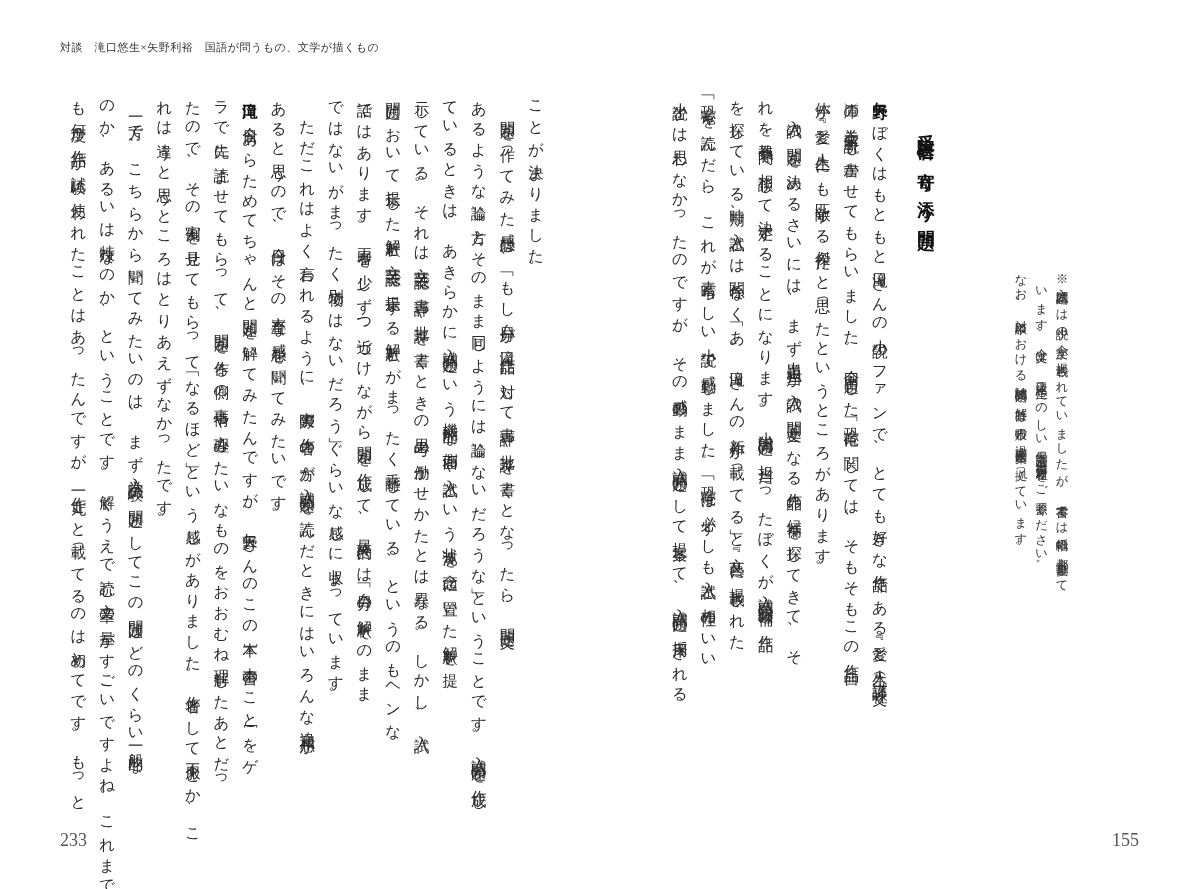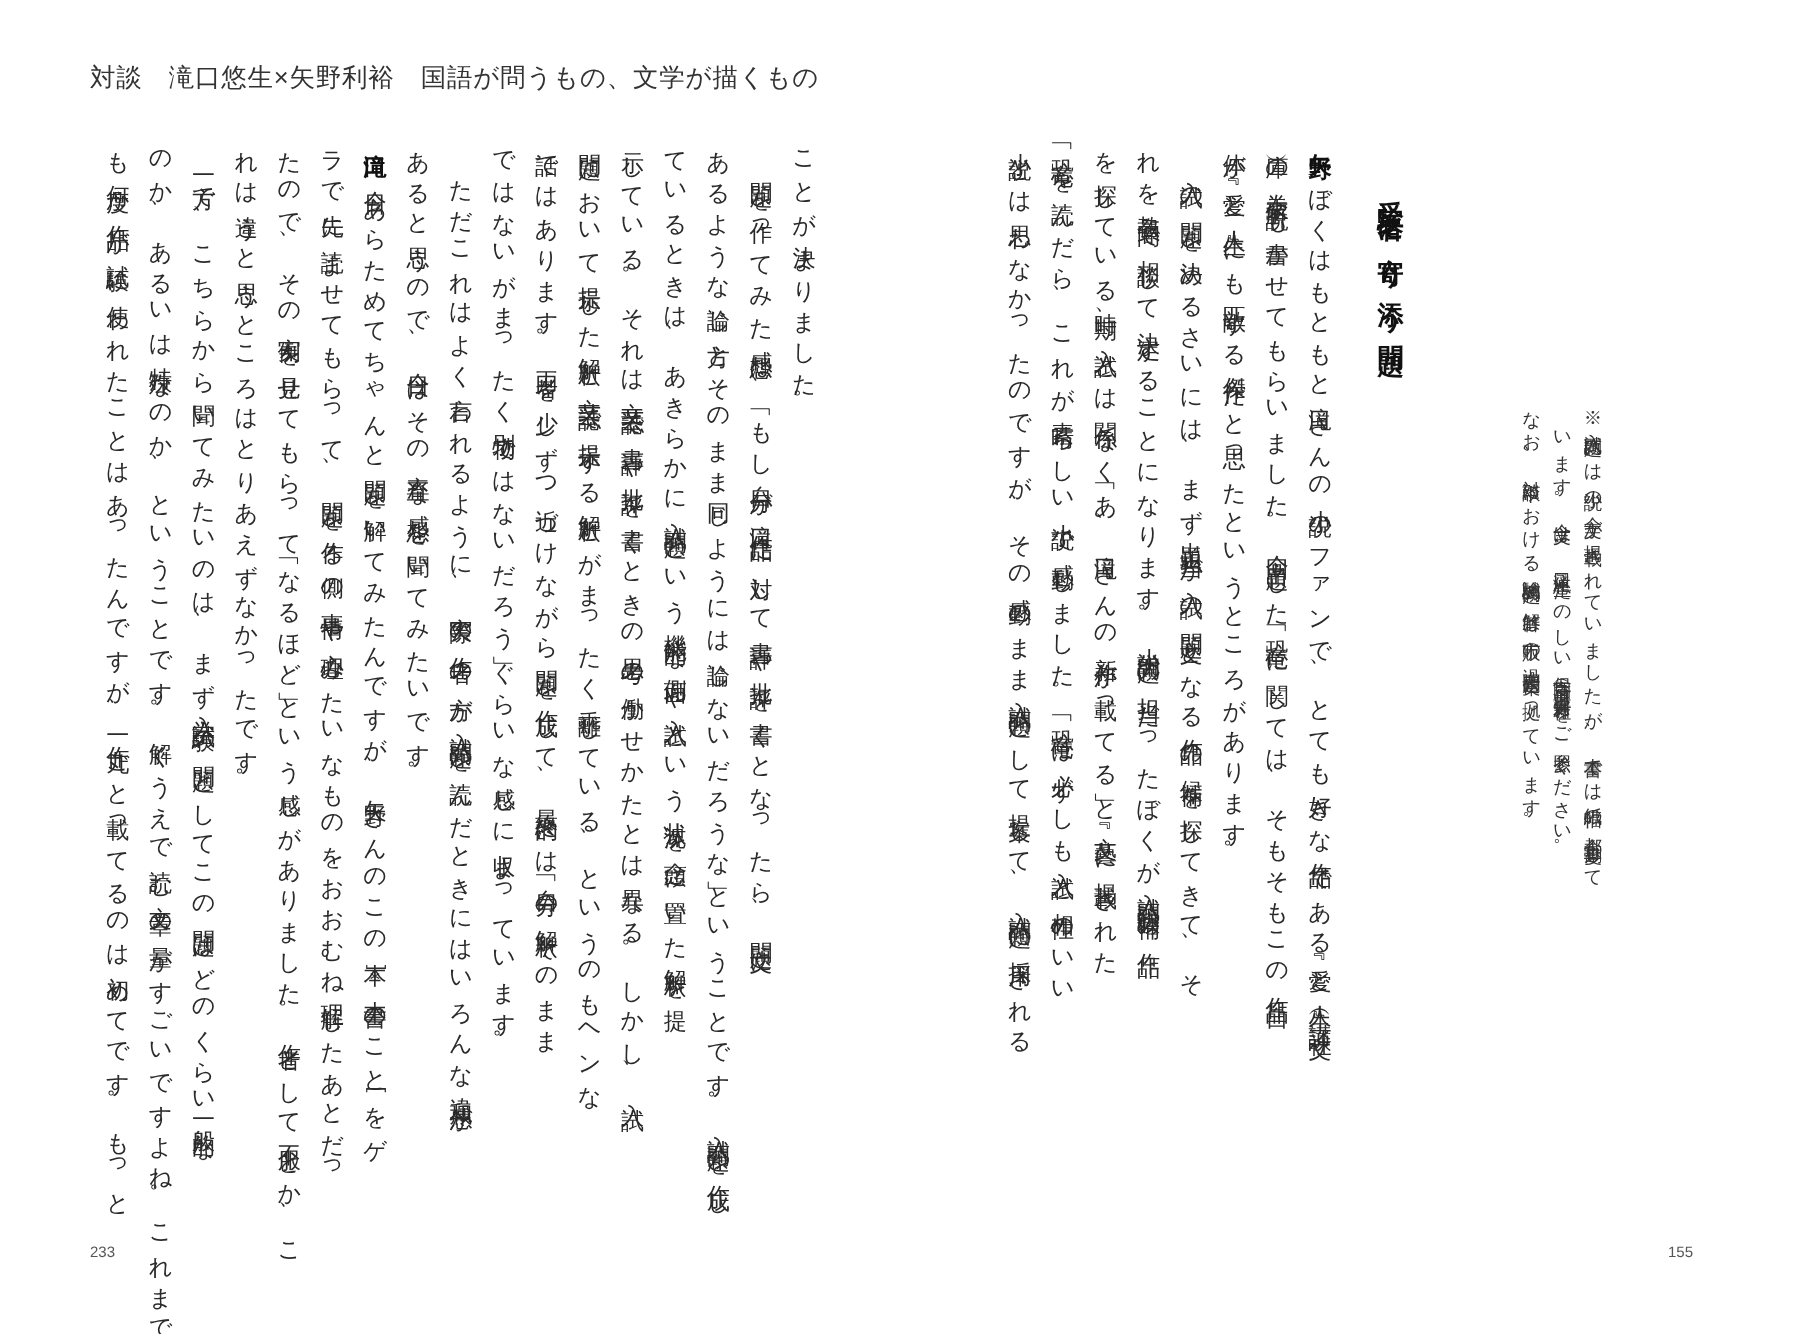--- a/index.html
+++ b/index.html
@@ -2,27 +2,27 @@
 <html><head>
 <meta charset="utf-8">
 <style>
   html, body { margin: 0; padding: 0; }
   body {
     width: 1200px; height: 889px; background: #ffffff; position: relative; overflow: hidden;
     font-family: "DejaVu Serif", "Liberation Serif", serif; color: #2a2a2a;
   }
   .running-head {
     position: absolute; left: 60px; top: 40px;
-    font-family: Liberation Sans, sans-serif;
-    font-size: 17px; color: #333; letter-spacing: 0.5px; white-space: pre;
+    font-family: Liberation Serif, serif;
+    font-size: 11px; color: #333; letter-spacing: 0.5px; white-space: pre;
   }
   .page-num {
     position: absolute; top: 830px;
-    font-family: Liberation Sans, sans-serif;
-    font-size: 10px; color: #555;
+    font-family: Liberation Serif, serif;
+    font-size: 18px; color: #555;
   }
   .page-num.left { left: 60px; }
   .page-num.right { left: 1112px; }
 
   .vblock {
     position: absolute; writing-mode: vertical-rl; -webkit-writing-mode: vertical-rl;
     font-size: 15.4px; line-height: 28.6px; letter-spacing: 3.1px;
     height: 660px; top: 90px;
   }
   .vblock .col { display: block; white-space: nowrap; }

